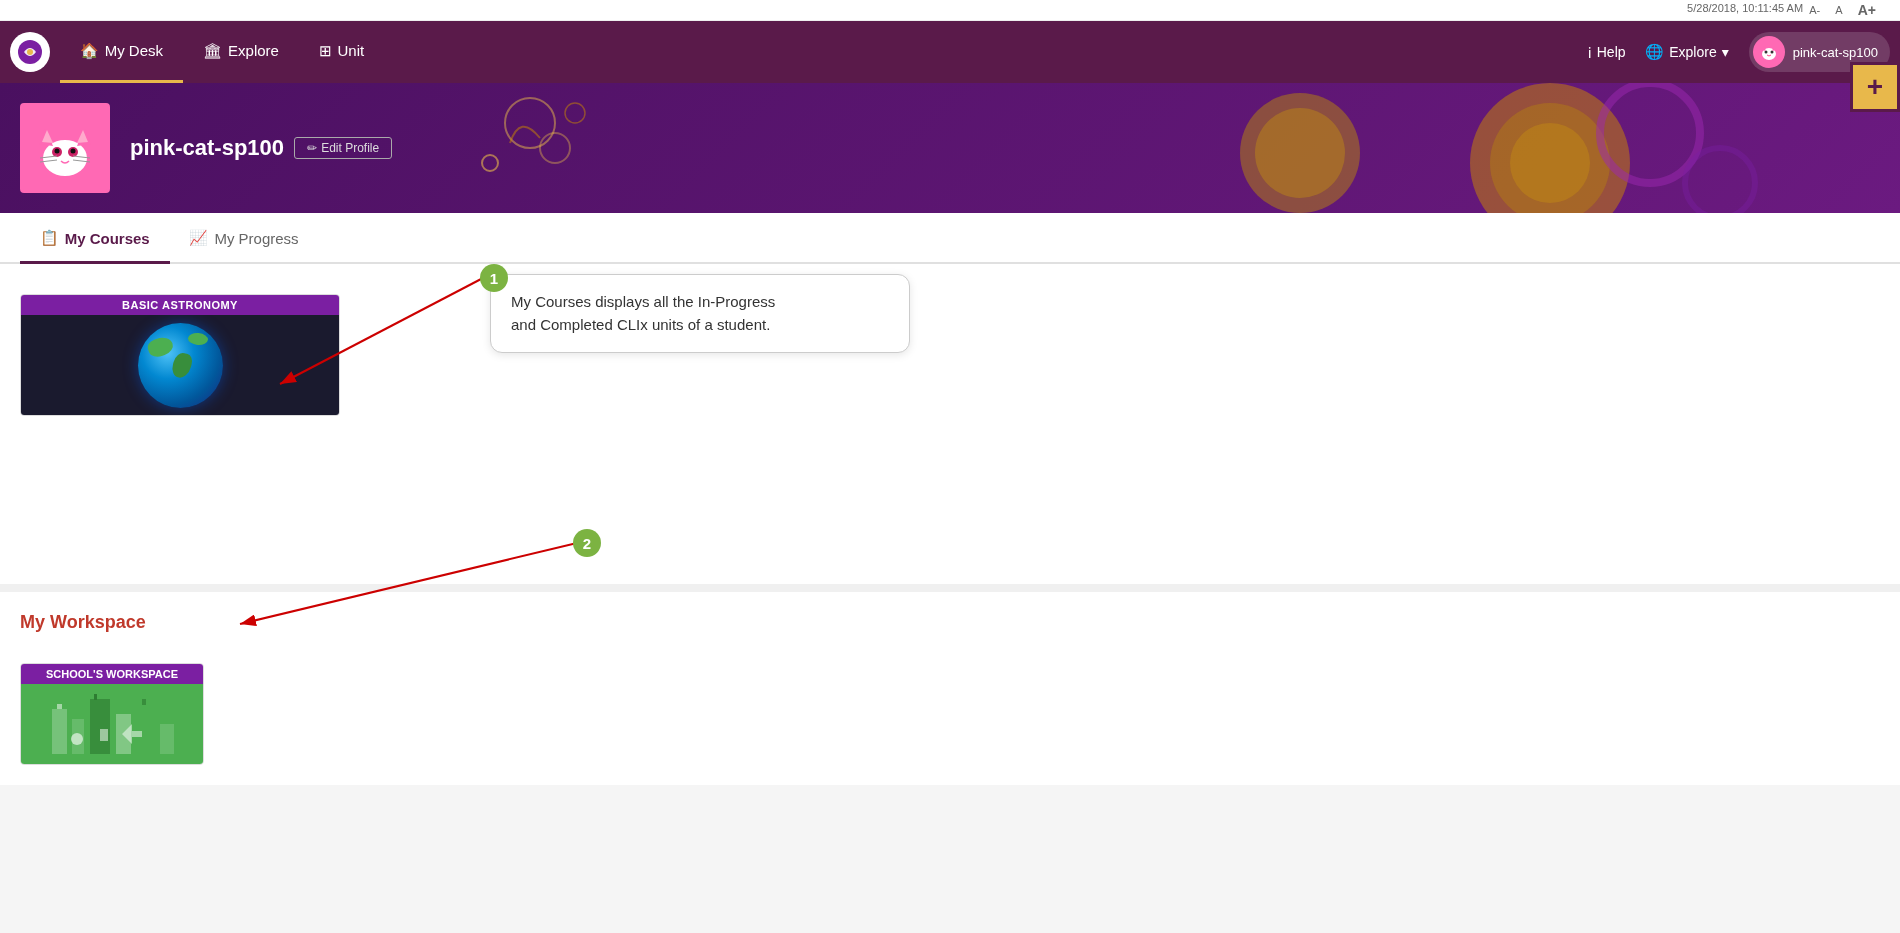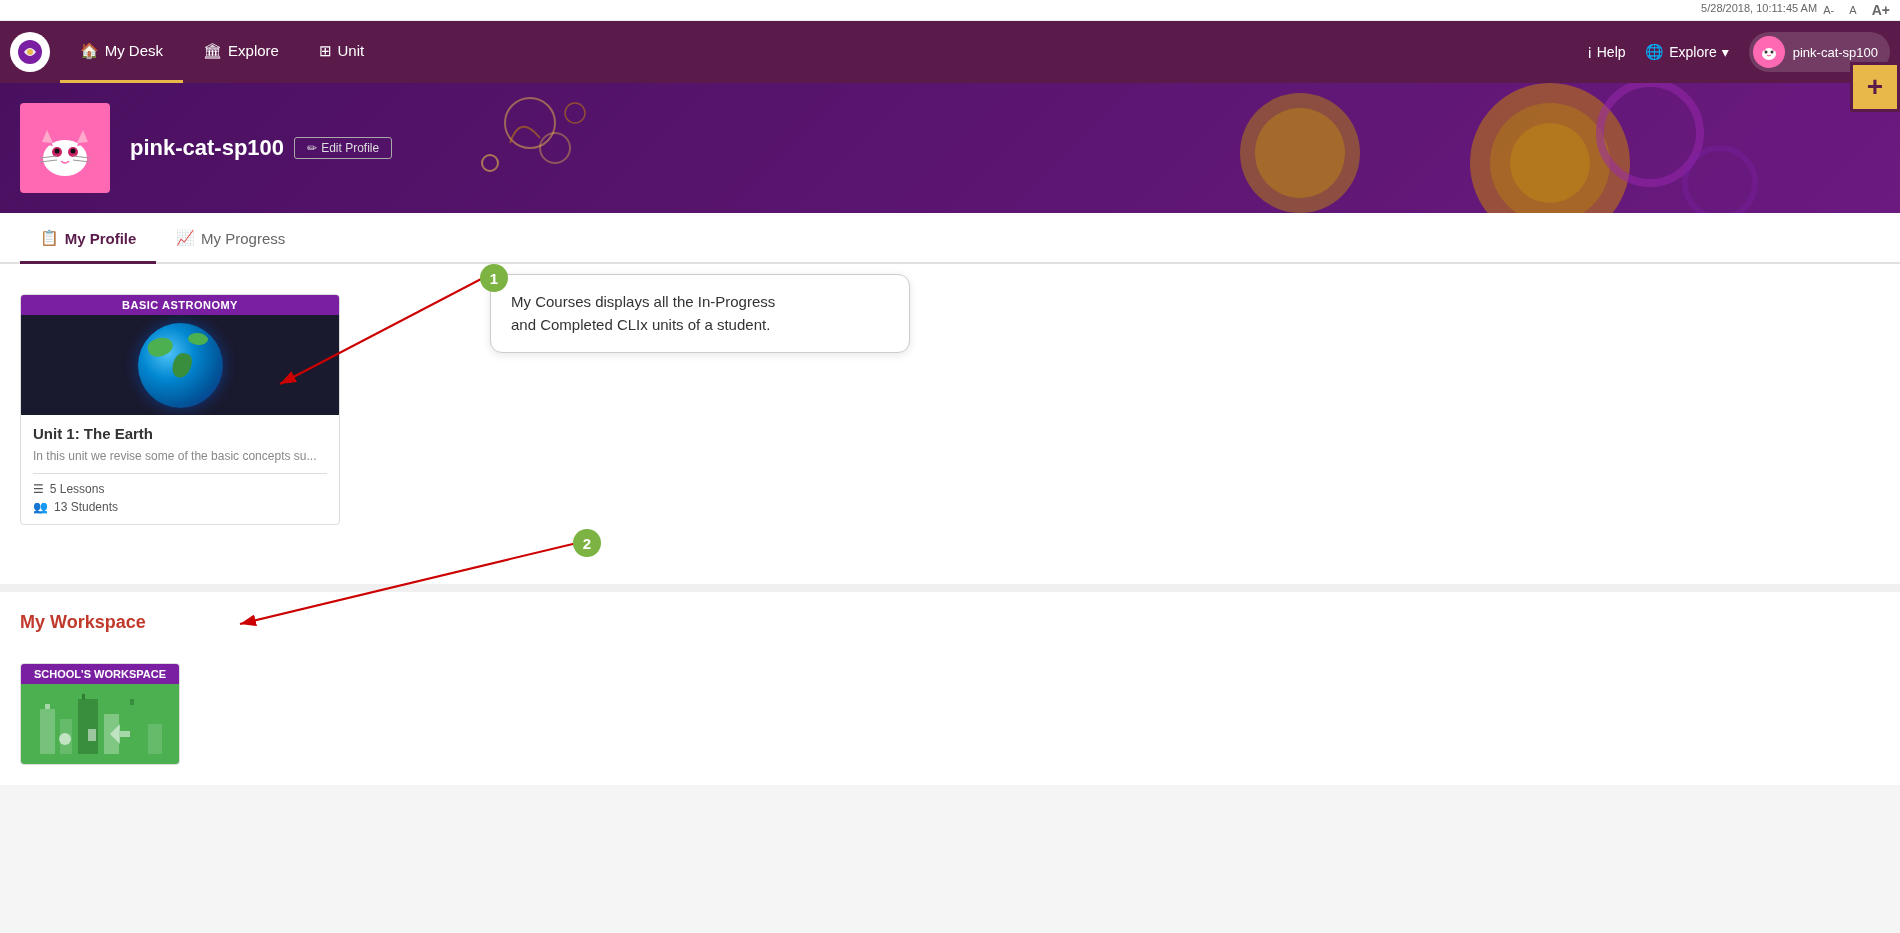--- a/index.html
+++ b/index.html
@@ -172,21 +172,21 @@
     .course-title { font-weight: bold; font-size: 15px; color: #333; margin-bottom: 6px; }
     .course-desc { font-size: 12px; color: #888; margin-bottom: 8px; line-height: 1.4; }
     .course-divider { border: none; border-top: 1px solid #ddd; margin: 8px 0; }
     .course-meta { display: flex; flex-direction: column; gap: 4px; }
     .course-meta-item { display: flex; align-items: center; gap: 6px; font-size: 12px; color: #555; }
 
     
     #workspace-section { padding: 20px; background: white; border-top: 8px solid #f0f0f0; }
     .section-title { font-size: 18px; color: #c0392b; font-weight: bold; margin-bottom: 30px; }
     .workspace-card {
-      width: 160px;
+      width: 184px;
       border: 1px solid #ddd;
       border-radius: 4px;
       overflow: hidden;
     }
     .workspace-badge {
       background: #7b1fa2;
       color: white;
       font-size: 11px;
       font-weight: bold;
       padding: 4px 10px;
@@ -240,21 +240,21 @@
       top: 0; left: 0;
       width: 100%; height: 100%;
       pointer-events: none;
       overflow: visible;
     }
 
     
     #system-bar {
       background: #fff;
       border-bottom: 1px solid #eee;
-      padding: 2px 10px;
+      padding: 2px 24px;
       font-size: 11px;
       color: #666;
       display: flex;
       justify-content: flex-end;
     }
     .font-size-row { display: flex; align-items: center; gap: 6px; }
   </style>
 </head>
 <body>
 
@@ -378,21 +378,21 @@
         <span>✏</span>
         <span>Edit Profile</span>
       </button>
     </div>
   </div>
 </div>
 
 <div id="tabs-bar">
   <div class="tab-item active">
     <span>📋</span>
-    <span>My Profile</span>
+    <span>My Courses</span>
   </div>
   <div class="tab-item">
     <span>📈</span>
     <span>My Progress</span>
   </div>
 </div>
 
 <div id="main-content" style="position:relative; min-height:320px;">
 
   <div class="annotation-circle" style="left: 480px; top: 0px;">
@@ -405,35 +405,20 @@
   </div>
 
   <div class="course-card" style="margin-top: 10px;">
     <div class="course-badge">BASIC ASTRONOMY</div>
     <div class="course-image">
 
       <div class="earth-img" style="position:relative;">
         <div class="earth-land" style="width:25px; height:18px; top:15px; left:10px; background:#4caf50; transform:rotate(-20deg); border-radius: 40% 60% 50% 50%;"></div>
         <div class="earth-land" style="width:18px; height:25px; top:30px; left:35px; background:#388e3c; transform:rotate(15deg); border-radius: 50% 40% 60% 50%;"></div>
         <div class="earth-land" style="width:20px; height:12px; top:10px; left:50px; background:#4caf50; transform:rotate(5deg); border-radius: 50%;"></div>
-      </div>
-    </div>
-    <div class="course-body">
-      <div class="course-title">Unit 1: The Earth</div>
-      <div class="course-desc">In this unit we revise some of the basic concepts su...</div>
-      <hr class="course-divider">
-      <div class="course-meta">
-        <div class="course-meta-item">
-          <span>☰</span>
-          <span>5 Lessons</span>
-        </div>
-        <div class="course-meta-item">
-          <span>👥</span>
-          <span>13 Students</span>
-        </div>
       </div>
     </div>
   </div>
 
   <div class="annotation-circle" style="left: 573px; top: 265px;">
     <span>2</span>
   </div>
 
 
   <svg class="arrows-svg" style="position:absolute; top:0; left:0; width:100%; height:100%; pointer-events:none; overflow:visible;">

